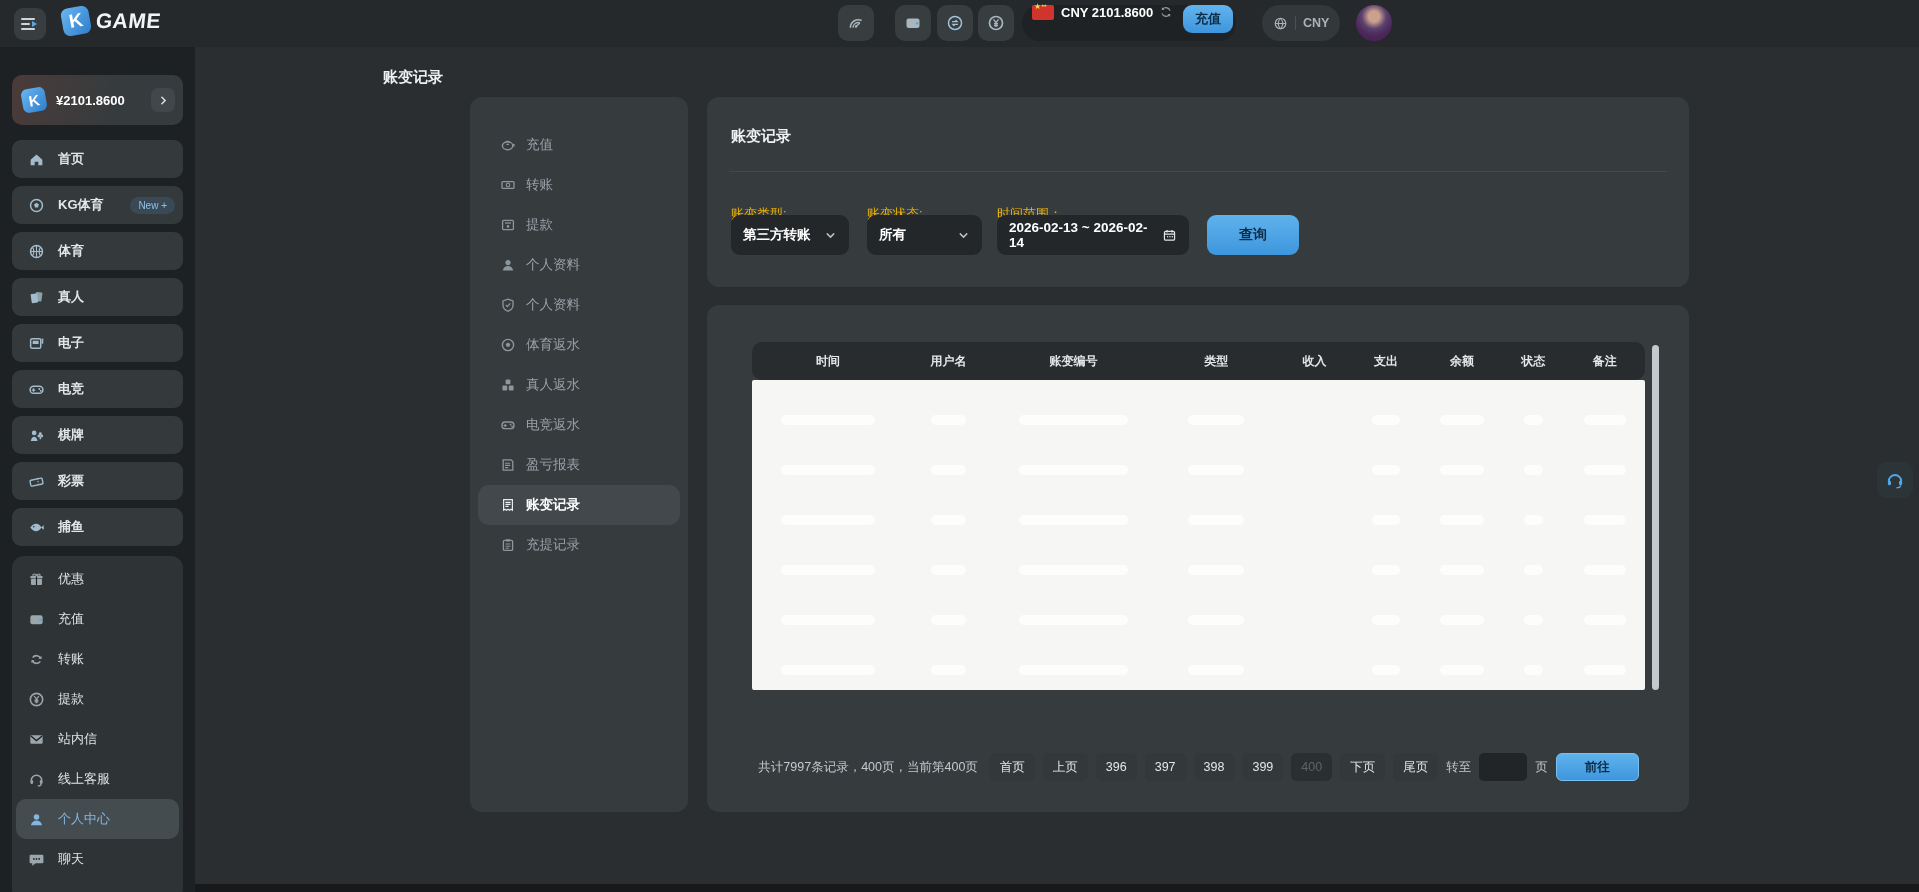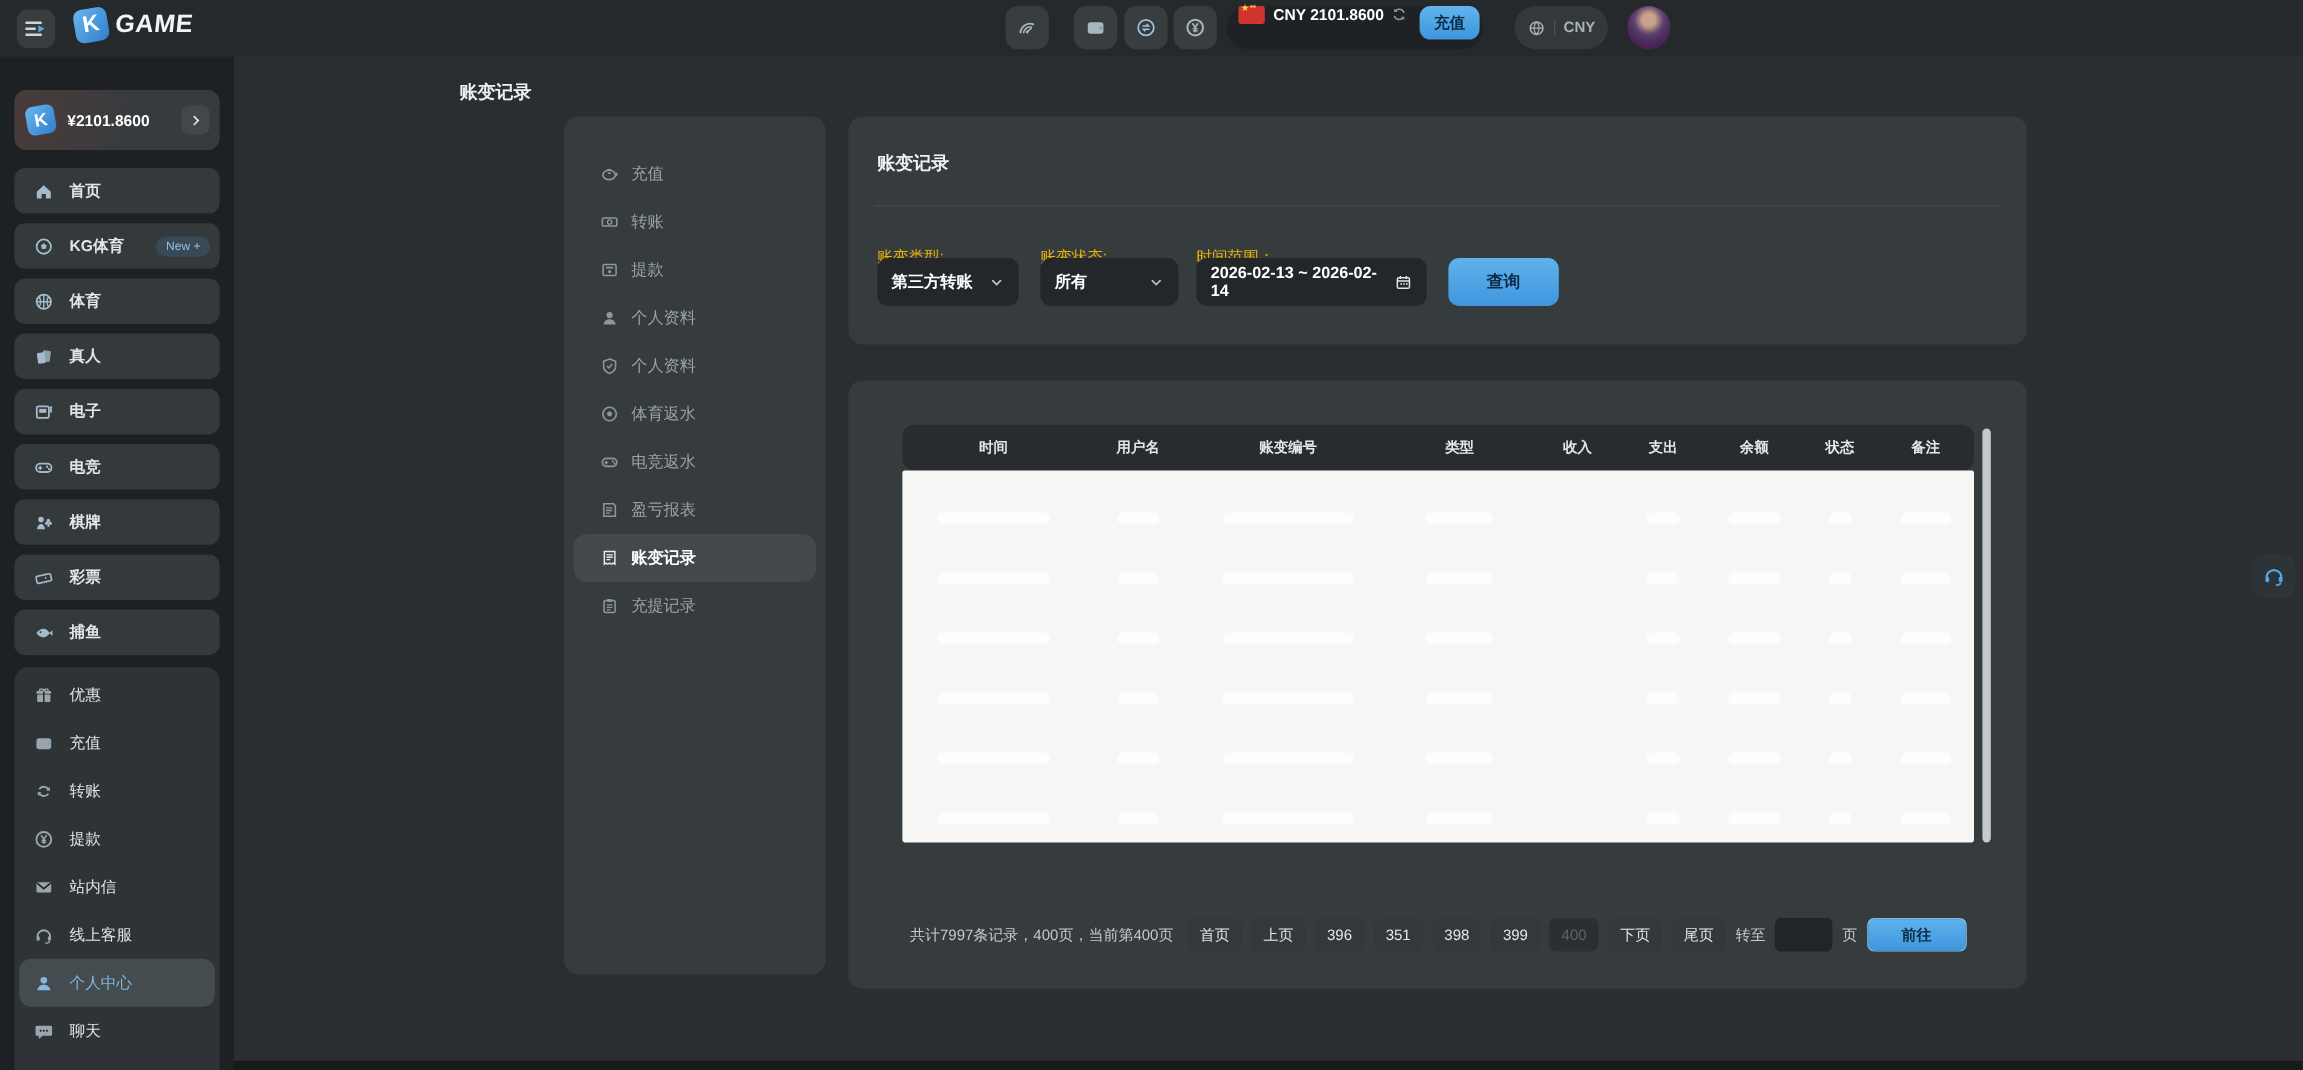--- a/index.html
+++ b/index.html
@@ -79,21 +79,21 @@
   .c-title{position:absolute;left:24px;top:30px;font-size:15px;font-weight:bold;color:#eef0f2}
   .c-div{position:absolute;left:22px;right:22px;top:74px;border-top:1px solid rgba(255,255,255,.07)}
   .f-label{position:absolute;top:108px;font-size:13px;color:#eab308}
   .f-ctl{position:absolute;top:118px;height:40px;border-radius:9px;background:#24272a;display:flex;
          align-items:center;padding:0 12px;box-sizing:border-box;font-size:13.5px;font-weight:bold;color:#fff;cursor:pointer}
   .f-ctl .chev{margin-left:auto;color:#b9c0c4}
   .f-ctl .cal{margin-left:10px;color:#e2e6e8}
   .query-btn{position:absolute;left:500px;top:118px;width:92px;height:40px;border-radius:9px;
              background:linear-gradient(#5fb2ec,#3e96dd);display:flex;align-items:center;justify-content:center;
              color:#0d2c46;font-weight:bold;font-size:14px;cursor:pointer}
-  .card2{left:707px;top:317px;width:982px;height:507px}
+  .card2{left:707px;top:305px;width:982px;height:507px}
   .thead{position:absolute;left:45px;top:37px;width:893px;height:38px;background:#282c2e;border-radius:10px;
          display:flex;align-items:center}
   .hcell{font-size:12px;font-weight:bold;color:#e3e7e9;text-align:center}
   .cw0{width:17%}.cw1{width:10%}.cw2{width:18%}.cw3{width:14%}.cw4{width:8%}
   .cw5{width:8%}.cw6{width:9%}.cw7{width:7%}.cw8{width:9%}
   .tbody-white{position:absolute;left:45px;top:75px;width:893px;height:310px;background:#f6f7f4;
                border-radius:2px;overflow:hidden}
   .ghost-row{display:flex;align-items:center;height:20px;margin-top:30px}
   .ghost-row span{display:block;height:10px;border-radius:5px;background:#fdfefb;margin:0 auto}
   .vscroll{position:absolute;left:945px;top:40px;width:7px;height:345px;border-radius:4px;background:#c3c9cd;cursor:pointer}
@@ -432,20 +432,30 @@
         <svg viewBox="0 0 16 16" fill="currentColor">
           <circle cx="8" cy="8" r="5.6" fill="none" stroke="currentColor" stroke-width="1.4"></circle>
           <path d="M8 5.4l2.3 1.7-.9 2.7H6.6l-.9-2.7z"></path>
         </svg>
       </span>
       <span class="lbl">体育返水</span>
     </div>
     <div class="sm-item">
       <span class="ico">
         <svg viewBox="0 0 16 16" fill="currentColor">
+          <rect x="5.6" y="2.4" width="4.8" height="4.8" rx="1"></rect>
+          <rect x="2.4" y="8.6" width="4.8" height="4.8" rx="1"></rect>
+          <rect x="8.8" y="8.6" width="4.8" height="4.8" rx="1"></rect>
+        </svg>
+      </span>
+      <span class="lbl">真人返水</span>
+    </div>
+    <div class="sm-item">
+      <span class="ico">
+        <svg viewBox="0 0 16 16" fill="currentColor">
           <rect x="2" y="5" width="12" height="6.6" rx="3.2" fill="none" stroke="currentColor" stroke-width="1.4"></rect>
           <path d="M5.2 6.9v3.2M3.6 8.5h3.2" fill="none" stroke="currentColor" stroke-width="1.2"></path>
           <circle cx="10.6" cy="7.5" r=".9"></circle>
           <circle cx="12.1" cy="9.3" r=".9"></circle>
         </svg>
       </span>
       <span class="lbl">电竞返水</span>
     </div>
     <div class="sm-item">
       <span class="ico">
@@ -689,21 +699,21 @@
           <span style="width: 52%;"></span>
         </div>
       </div>
     </div>
   <div class="vscroll"></div>
   <div class="pager" id="pager">
       <span class="pg-sum">共计7997条记录，400页，当前第400页</span>
       <div class="pg-btn">首页</div>
       <div class="pg-btn">上页</div>
       <div class="pg-btn">396</div>
-      <div class="pg-btn">351</div>
+      <div class="pg-btn">397</div>
       <div class="pg-btn">398</div>
       <div class="pg-btn">399</div>
       <div class="pg-btn current">400</div>
       <div class="pg-btn">下页</div>
       <div class="pg-btn">尾页</div>
       <span class="pg-text">转至</span>
       <input class="pg-input" type="text" style="">
       <span class="pg-text">页</span>
       <div class="go-btn">前往</div>
     </div>

